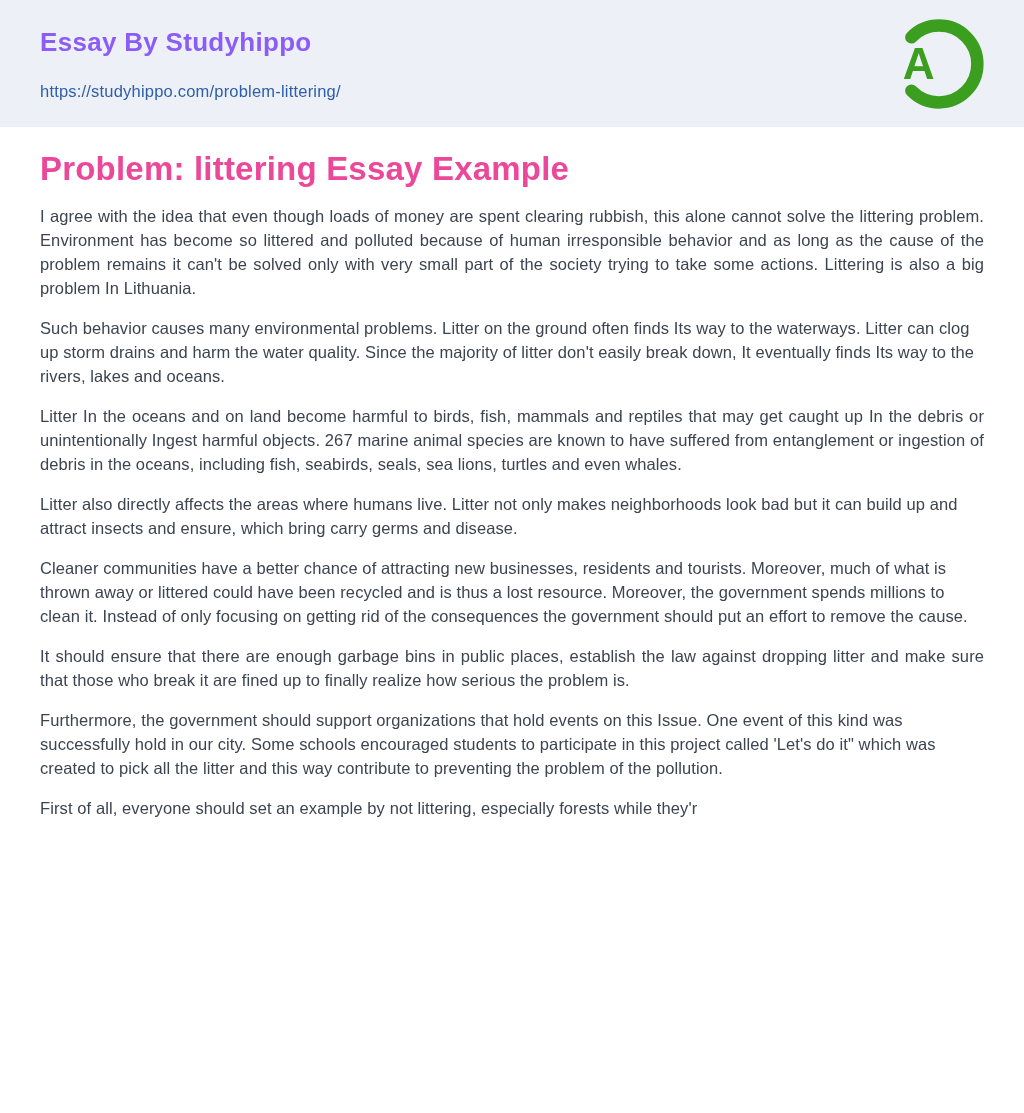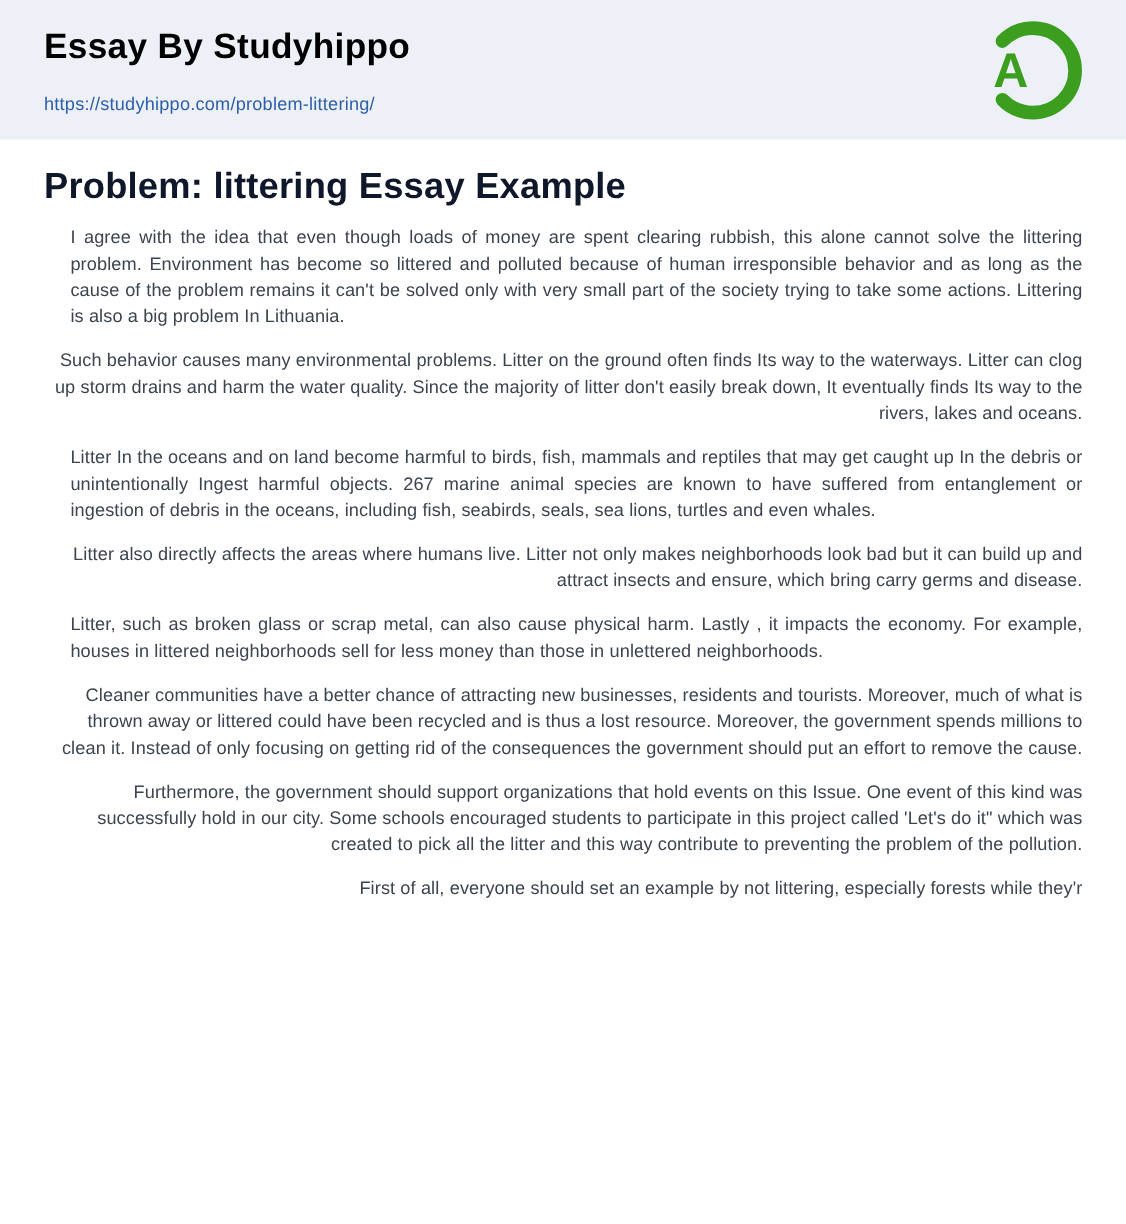--- a/index.html
+++ b/index.html
@@ -15,22 +15,22 @@
   
   .page-header {
     background: #edf1f7;
     height: 127px;
     display: flex;
     align-items: center;
     justify-content: space-between;
     padding: 0 38px 0 40px;
   }
   .brand-title {
-    color: #000000;
-    font-size: 32px;
+    color: #8b5cf6;
+    font-size: 26px;
     font-weight: 700;
     letter-spacing: 0.3px;
     line-height: 1.25;
   }
   .source-url {
     display: inline-block;
     margin-top: 24px;
     color: #2c5eaa;
     font-size: 16.5px;
     font-weight: 500;
@@ -42,36 +42,35 @@
     height: 96px;
     flex: 0 0 auto;
   }
   .logo svg { width: 100%; height: 100%; display: block; }
 
   
   .article {
     padding: 23px 40px 40px 40px;
   }
   .page-title {
-    color: #0f172a;
+    color: #ec4899;
     font-size: 33px;
     font-weight: 800;
     letter-spacing: 0.2px;
     line-height: 1.15;
     margin-bottom: 10px;
   }
   .essay-paragraph {
     font-size: 16.5px;
     line-height: 24px;
     color: #3c4450;
     margin: 16px 0;
     letter-spacing: 0.1px;
-    text-align: right;
   }
-  .essay-paragraph.justify { text-align: justify; margin-left: 24px; }
+  .essay-paragraph.justify { text-align: justify; }
 </style>
 </head>
 <body>
 
 <header class="page-header">
   <div class="header-text">
     <div class="brand-title">Essay By Studyhippo</div>
     <a class="source-url" href="#">https://studyhippo.com/problem-littering/</a>
   </div>
   <div class="logo">
@@ -84,17 +83,17 @@
   </div>
 </header>
 
 <main class="article">
   <h1 class="page-title">Problem: littering Essay Example</h1>
 
   <p class="essay-paragraph justify">I agree with the idea that even though loads of money are spent clearing rubbish, this alone cannot solve the littering problem. Environment has become so littered and polluted because of human irresponsible behavior and as long as the cause of the problem remains it can't be solved only with very small part of the society trying to take some actions. Littering is also a big problem In Lithuania.</p>
   <p class="essay-paragraph">Such behavior causes many environmental problems. Litter on the ground often finds Its way to the waterways. Litter can clog up storm drains and harm the water quality. Since the majority of litter don't easily break down, It eventually finds Its way to the rivers, lakes and oceans.</p>
   <p class="essay-paragraph justify">Litter In the oceans and on land become harmful to birds, fish, mammals and reptiles that may get caught up In the debris or unintentionally Ingest harmful objects. 267 marine animal species are known to have suffered from entanglement or ingestion of debris in the oceans, including fish, seabirds, seals, sea lions, turtles and even whales.</p>
   <p class="essay-paragraph">Litter also directly affects the areas where humans live. Litter not only makes neighborhoods look bad but it can build up and attract insects and ensure, which bring carry germs and disease.</p>
-  <p class="essay-paragraph justify">Litter, such as broken glass or scrap metal, can also cause physical harm. Lastly , it impacts the economy. For example, houses in littered neighborhoods sell for less money than those in unlettered neighborhoods.</p>
   <p class="essay-paragraph">Cleaner communities have a better chance of attracting new businesses, residents and tourists. Moreover, much of what is thrown away or littered could have been recycled and is thus a lost resource. Moreover, the government spends millions to clean it. Instead of only focusing on getting rid of the consequences the government should put an effort to remove the cause.</p>
+  <p class="essay-paragraph justify">It should ensure that there are enough garbage bins in public places, establish the law against dropping litter and make sure that those who break it are fined up to finally realize how serious the problem is.</p>
   <p class="essay-paragraph">Furthermore, the government should support organizations that hold events on this Issue. One event of this kind was successfully hold in our city. Some schools encouraged students to participate in this project called 'Let's do it" which was created to pick all the litter and this way contribute to preventing the problem of the pollution.</p>
   <p class="essay-paragraph">First of all, everyone should set an example by not littering, especially forests while they'r</p>
 </main>
 
 </body></html>

